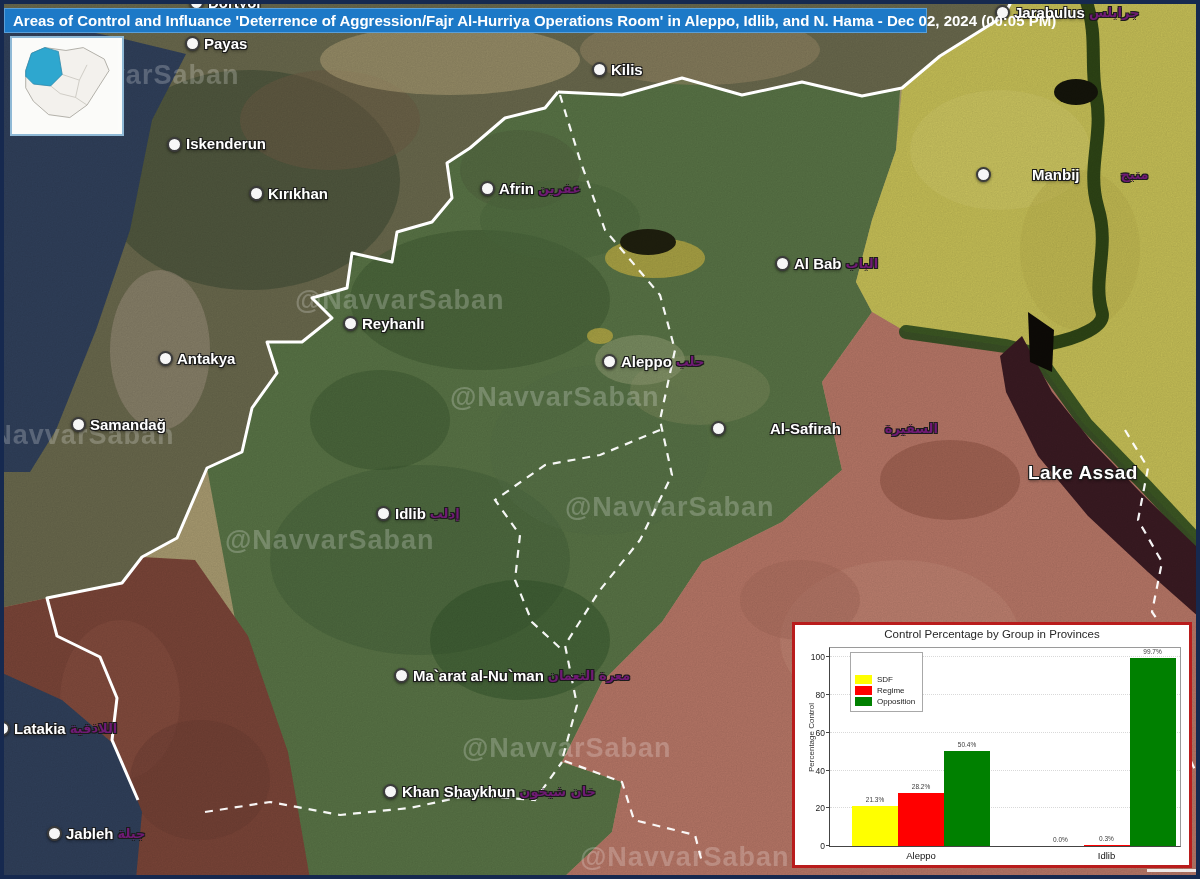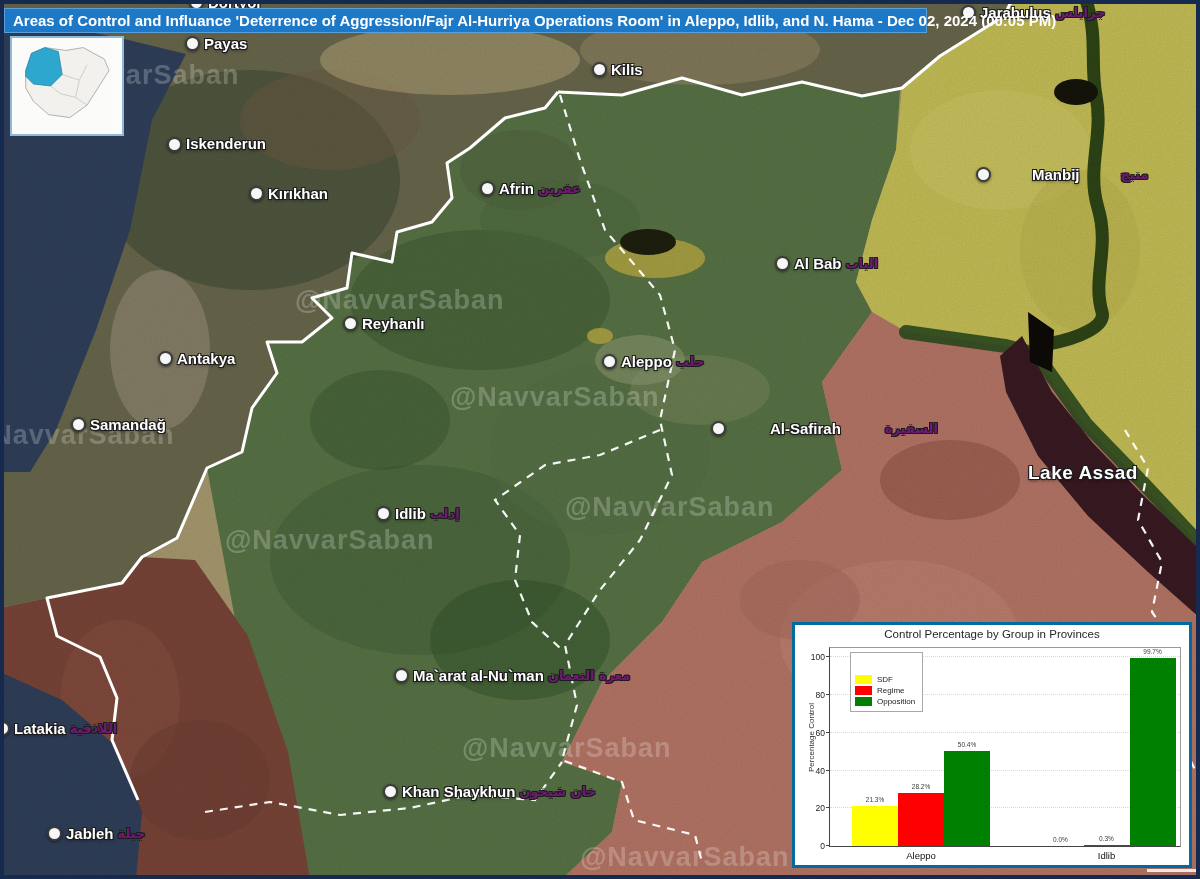--- a/index.html
+++ b/index.html
@@ -18,21 +18,21 @@
   .city .nm{color:#fff;font-weight:700;font-size:15px;
             text-shadow:-1px -1px 0 #1c1c1c,1px -1px 0 #1c1c1c,-1px 1px 0 #1c1c1c,1px 1px 0 #1c1c1c,0 2px 3px rgba(0,0,0,.5);}
   .city .ar{color:#701a75;font-weight:700;font-size:13px;font-family:"DejaVu Sans",sans-serif;
             text-shadow:-1px -1px 0 #1c1c1c,1px -1px 0 #1c1c1c,-1px 1px 0 #1c1c1c,1px 1px 0 #1c1c1c;}
   .lake-label{position:absolute;left:1028px;top:462px;z-index:20;color:#fff;font-weight:700;
               font-size:19px;letter-spacing:.5px;
               text-shadow:-1px -1px 0 #1c1c1c,1px -1px 0 #1c1c1c,-1px 1px 0 #1c1c1c,1px 1px 0 #1c1c1c,0 2px 3px rgba(0,0,0,.5);}
   .wm{position:absolute;z-index:15;color:rgba(255,255,255,.22);font-weight:700;font-size:27px;
       letter-spacing:1px;white-space:nowrap;}
   .chart{position:absolute;left:792px;top:622px;width:400px;height:246px;background:#fff;
-         border:3px solid #0369a1;box-sizing:border-box;z-index:45;}
+         border:3px solid #b91c1c;box-sizing:border-box;z-index:45;}
   .chart .ctitle{position:absolute;left:0;right:0;top:3px;text-align:center;font-size:11.5px;color:#262626;}
   .chart .ylab{position:absolute;left:-44px;top:108px;width:120px;text-align:center;font-size:8px;
                color:#333;transform:rotate(-90deg);}
   .chart .plot{position:absolute;left:34px;top:22px;width:350px;height:198px;
                border:1px solid #9a9a9a;border-left:1px solid #444;border-bottom:1px solid #444;}
   .chart .grid{position:absolute;left:0;right:0;height:0;border-top:1px dotted #d9d9d9;}
   .chart .ytick{position:absolute;right:100%;margin-right:5px;font-size:8.5px;color:#222;transform:translateY(50%);}
   .chart .ymark{position:absolute;right:100%;width:4px;height:1px;background:#444;}
   .chart .bar{position:absolute;bottom:0;}
   .chart .blab{position:absolute;font-size:6.5px;color:#3a3a3a;text-align:center;}
@@ -153,21 +153,21 @@
         <span class="nm">Dörtyol</span>
       </div>
       <div class="city" style="left: 185px; top: 35px;">
         <span class="dot"></span>
         <span class="nm">Payas</span>
       </div>
       <div class="city" style="left: 592px; top: 61px;">
         <span class="dot"></span>
         <span class="nm">Kilis</span>
       </div>
-      <div class="city" style="left: 961px; top: 4px;">
+      <div class="city" style="left: 995px; top: 4px;">
         <span class="dot"></span>
         <span class="nm">Jarabulus</span>
         <span class="ar">جرابلس</span>
       </div>
       <div class="city" style="left: 167px; top: 135px; align-items: flex-end;">
         <span class="dot"></span>
         <span class="nm">Iskenderun</span>
       </div>
       <div class="city" style="left: 249px; top: 185px;">
         <span class="dot"></span>

